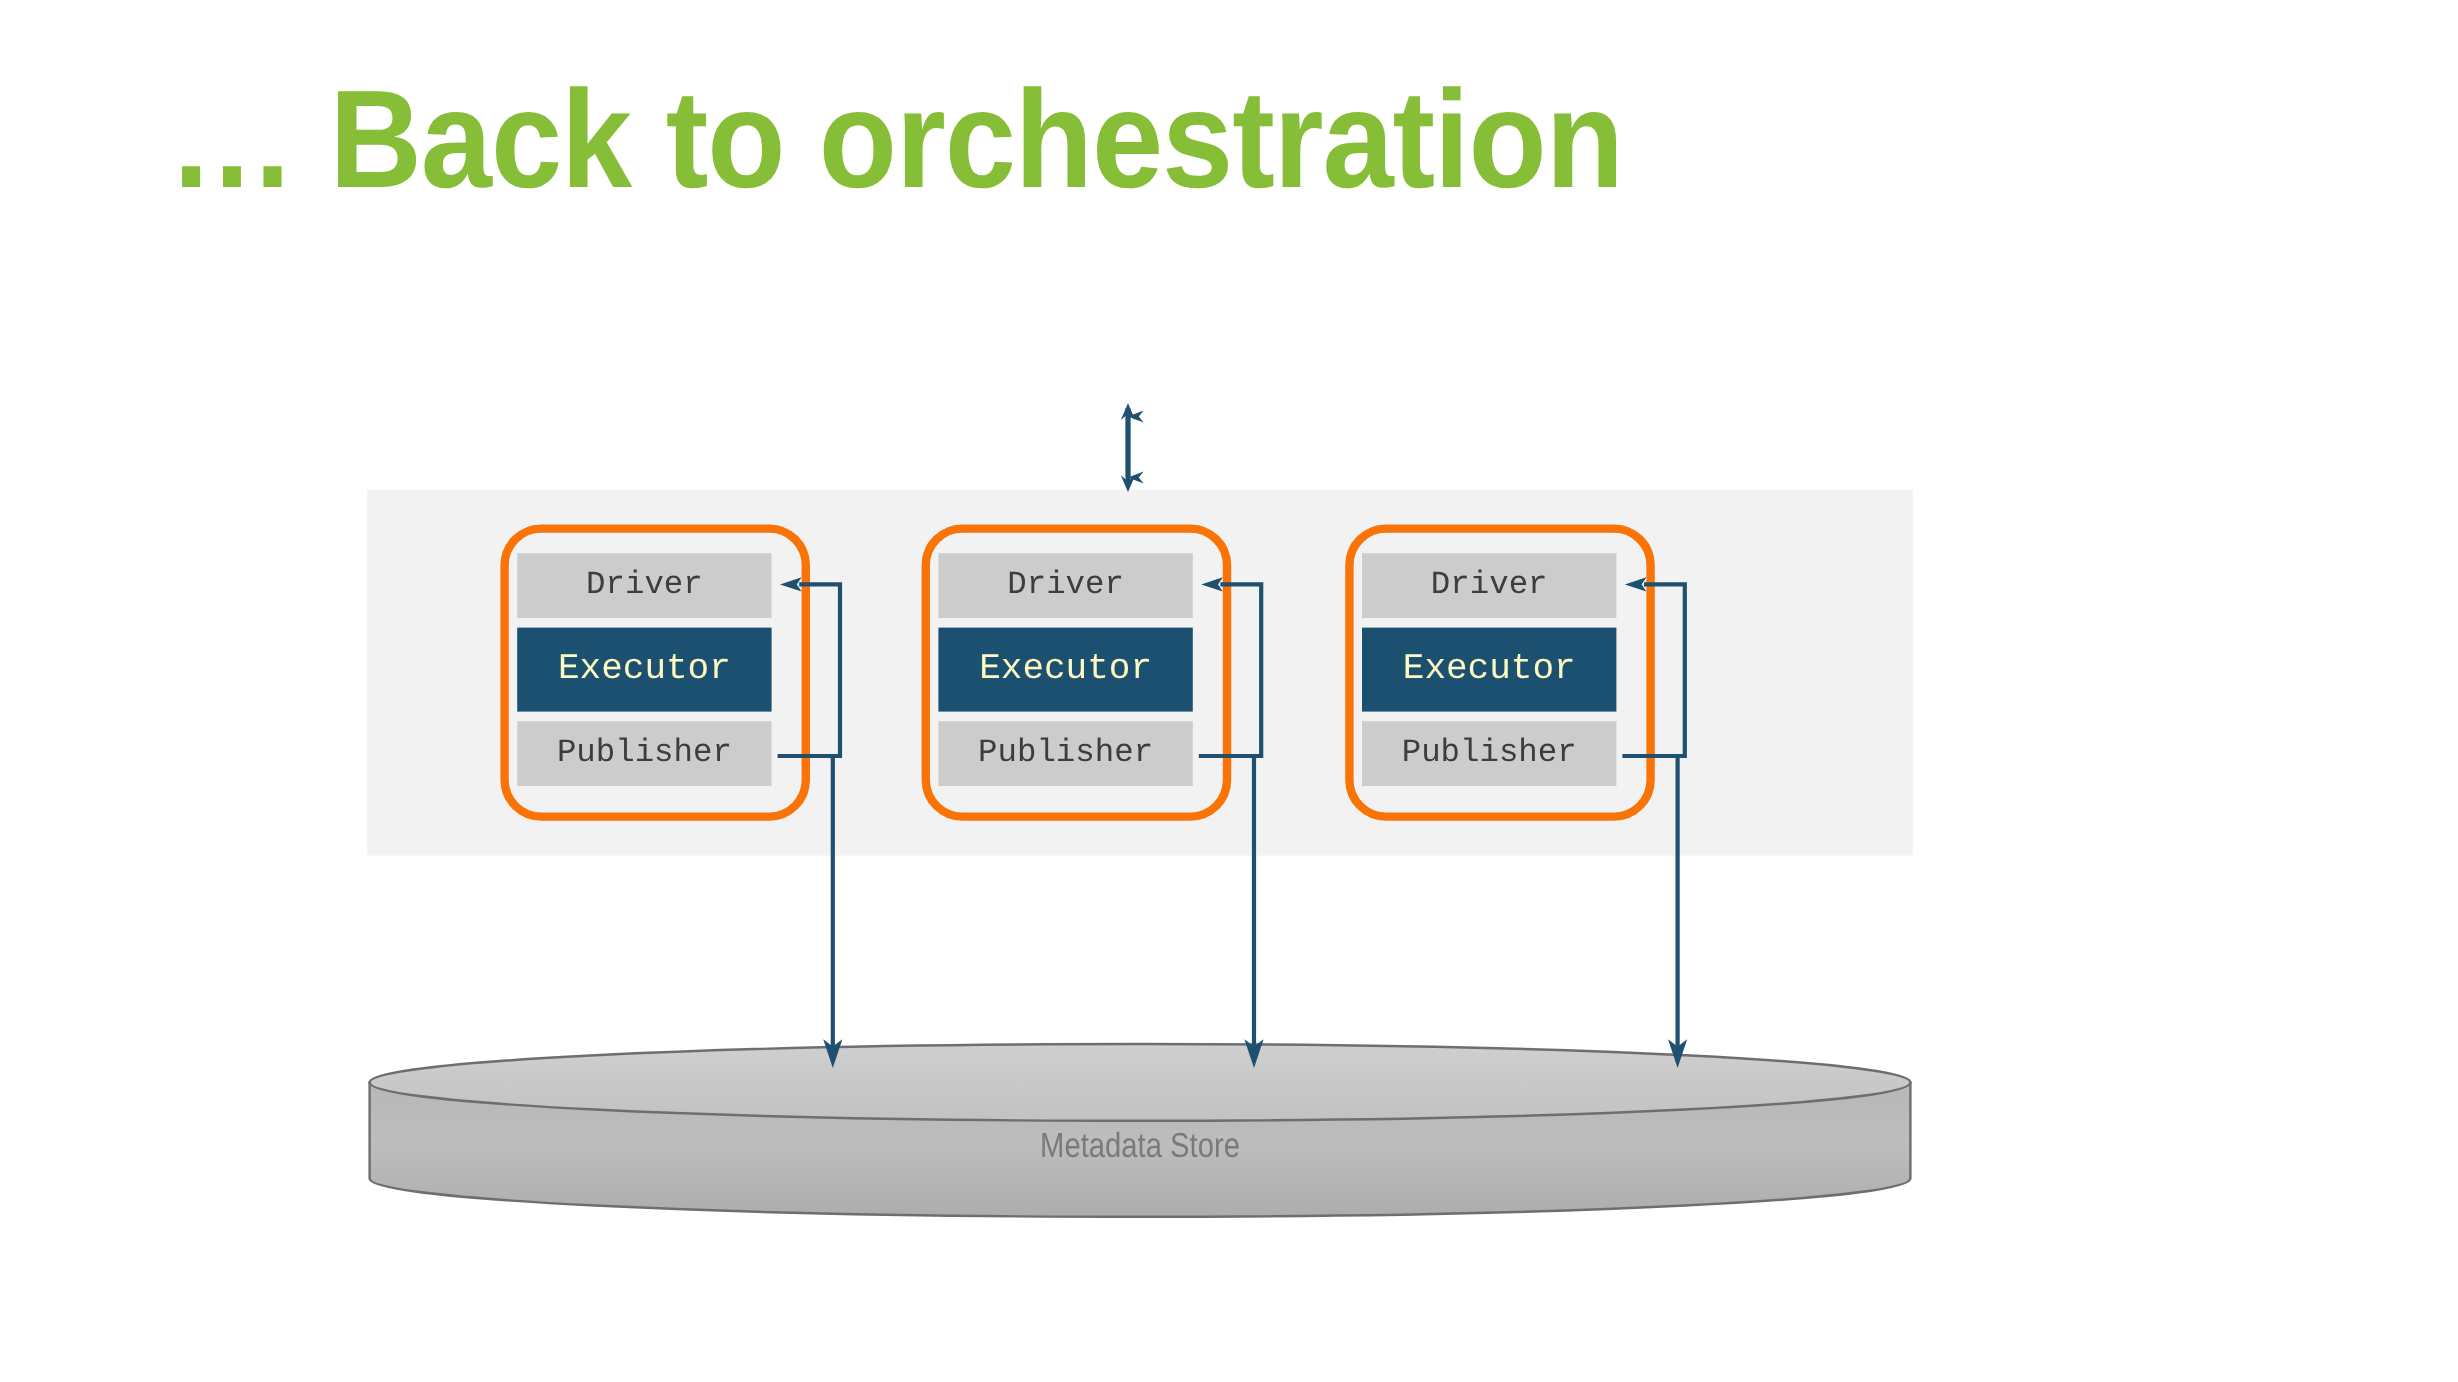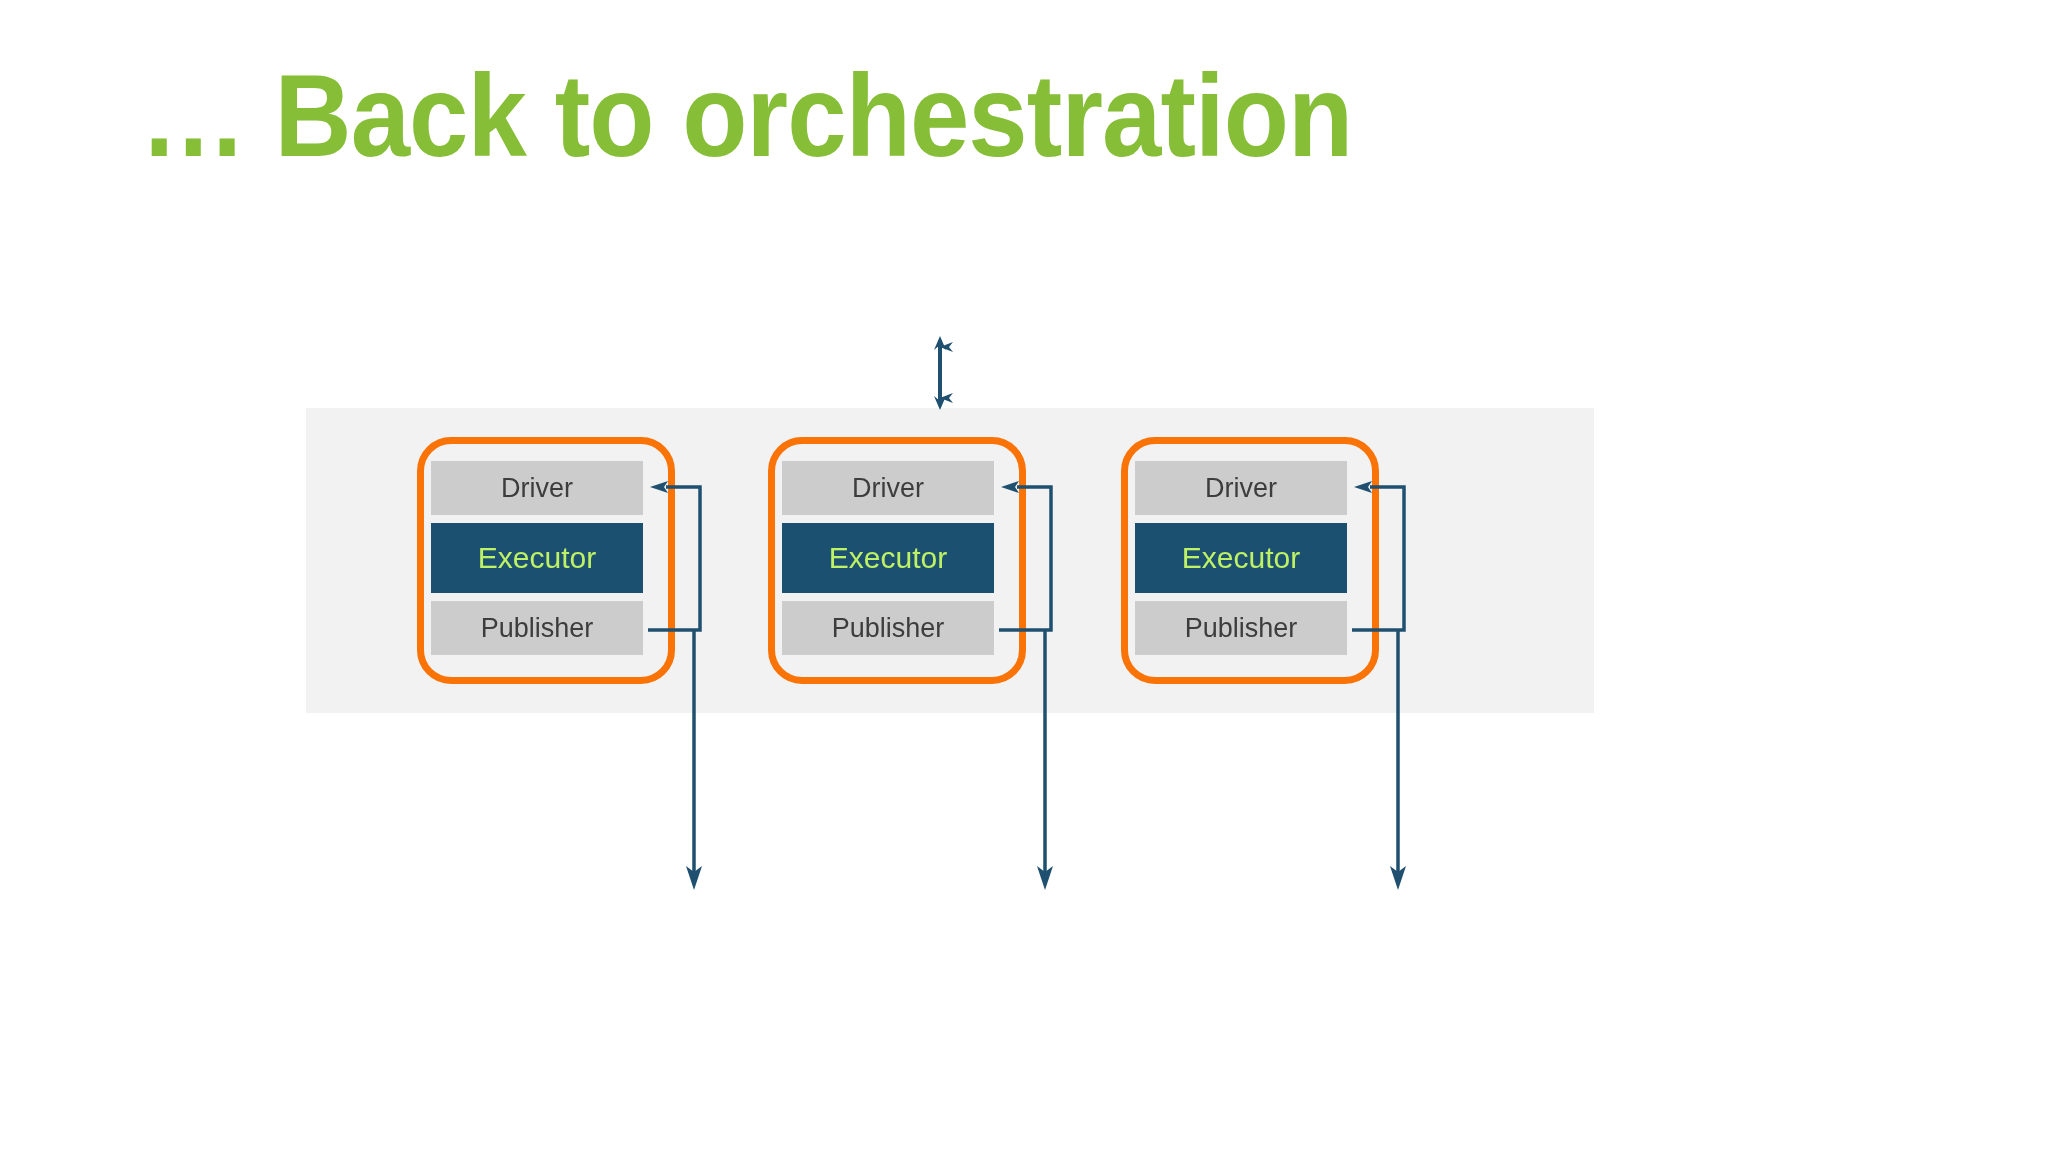--- a/index.html
+++ b/index.html
@@ -87,39 +87,40 @@
     z-index: 3;
     pointer-events: none;
   }
 
   .component-stack {
     position: absolute;
     left: 14px;
     top: 24px;
     width: 192px;
     z-index: 2;
+    font-family: Liberation Mono, monospace;
   }
   .comp-box {
     width: 212px;
     height: 54px;
     display: flex;
     align-items: center;
     justify-content: center;
     font-size: 27px;
     white-space: nowrap;
   }
   .comp-box.driver,
   .comp-box.publisher {
     background: #CCCCCC;
     color: #3D3D3D;
     height: 54px;
   }
   .comp-box.executor {
     background: #1B5070;
-    color: #bef264;
+    color: #fef9c3;
     height: 70px;
     font-size: 30px;
     margin: 8px 0;
   }
 
   
   #metadata-store {
     position: absolute;
     left: 278px;
     top: 868px;
@@ -220,20 +221,38 @@
 
   <div class="component-group" id="component-group-3">
     <div class="component-stack">
       <div class="comp-box driver">Driver</div>
       <div class="comp-box executor">Executor</div>
       <div class="comp-box publisher">Publisher</div>
     </div>
     <div class="component-outline"></div>
   </div>
 
+  <div id="metadata-store">
+    <svg width="1288" height="148" viewBox="0 0 1288 148">
+      <defs>
+        <linearGradient id="cylBody" x1="0" y1="0" x2="0" y2="1">
+          <stop offset="0%" stop-color="#B7B7B7"></stop>
+          <stop offset="45%" stop-color="#BDBDBD"></stop>
+          <stop offset="100%" stop-color="#ADADAD"></stop>
+        </linearGradient>
+        <linearGradient id="cylTop" x1="0" y1="0" x2="0" y2="1">
+          <stop offset="0%" stop-color="#CFCFCF"></stop>
+          <stop offset="100%" stop-color="#C2C2C2"></stop>
+        </linearGradient>
+      </defs>
+      <path d="M 2 34 L 2 114 A 642 32 0 0 0 1286 114 L 1286 34 Z" fill="url(#cylBody)" stroke="#6E6E6E" stroke-width="2"></path>
+      <ellipse cx="644" cy="34" rx="642" ry="32" fill="url(#cylTop)" stroke="#6E6E6E" stroke-width="2"></ellipse>
+    </svg>
+    <div id="metadata-store-label">Metadata Store</div>
+  </div>
 
   <svg id="connectors" viewBox="0 0 2048 1152">
     <defs>
       <marker id="arrowDown" markerWidth="12" markerHeight="14" refX="6" refY="13" orient="auto" markerUnits="userSpaceOnUse">
         <path d="M 1 0 L 6 13 L 11 0 L 6 4 Z" fill="#1F5070"></path>
       </marker>
       <marker id="arrowUp" markerWidth="12" markerHeight="14" refX="6" refY="13" orient="auto" markerUnits="userSpaceOnUse">
         <path d="M 1 0 L 6 13 L 11 0 L 6 4 Z" fill="#1F5070"></path>
       </marker>
       <marker id="arrowLeft" markerWidth="14" markerHeight="12" refX="13" refY="6" orient="auto" markerUnits="userSpaceOnUse">

